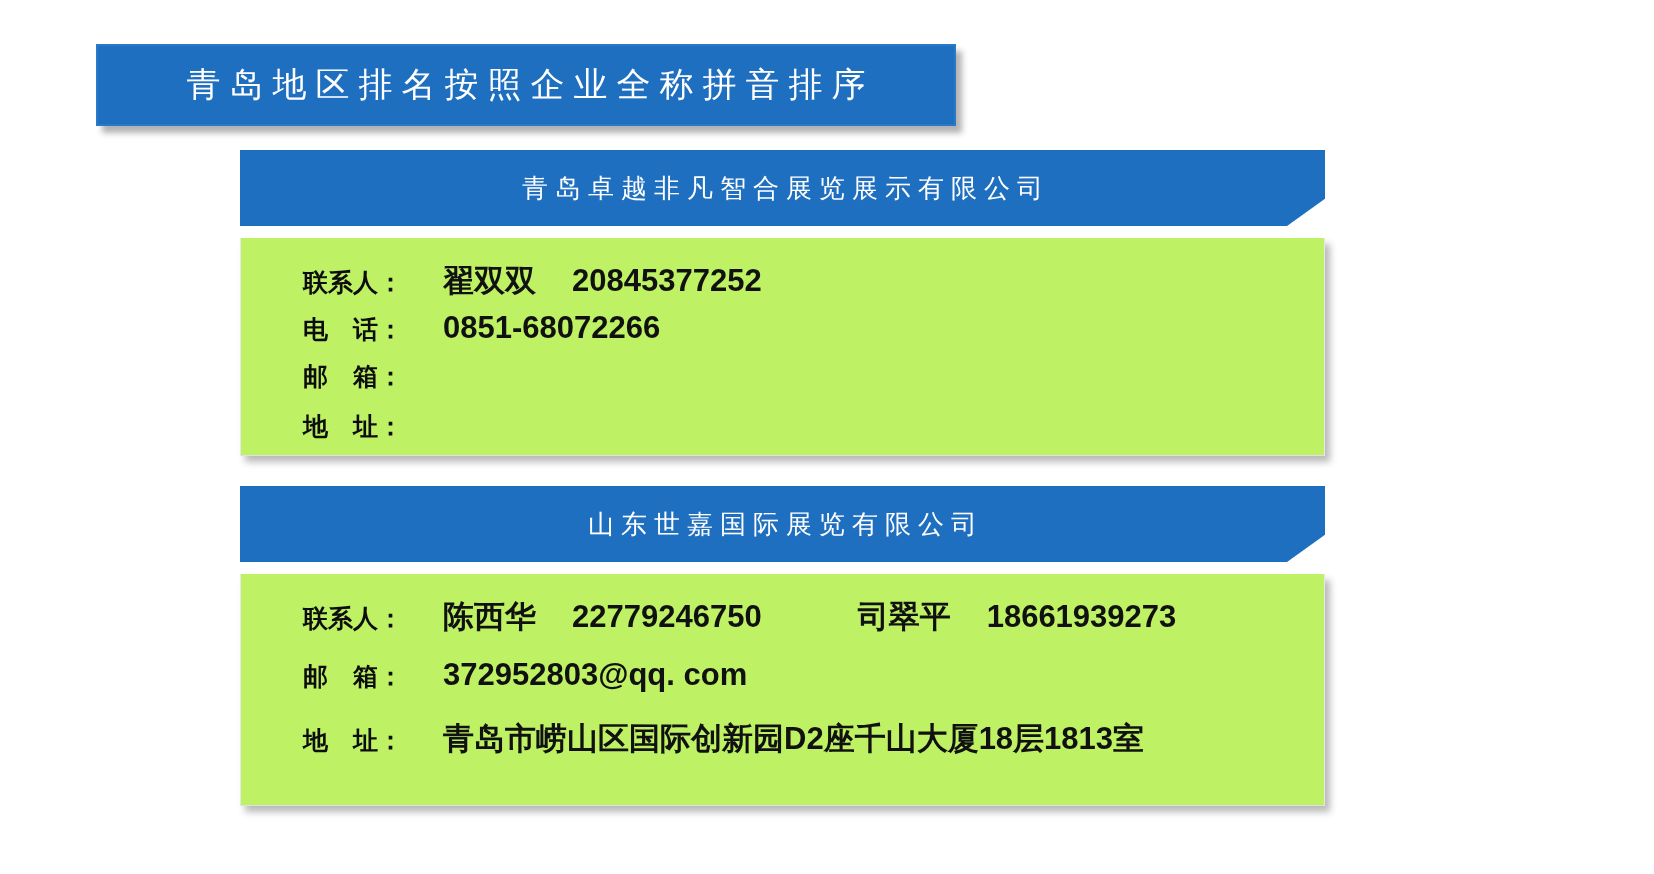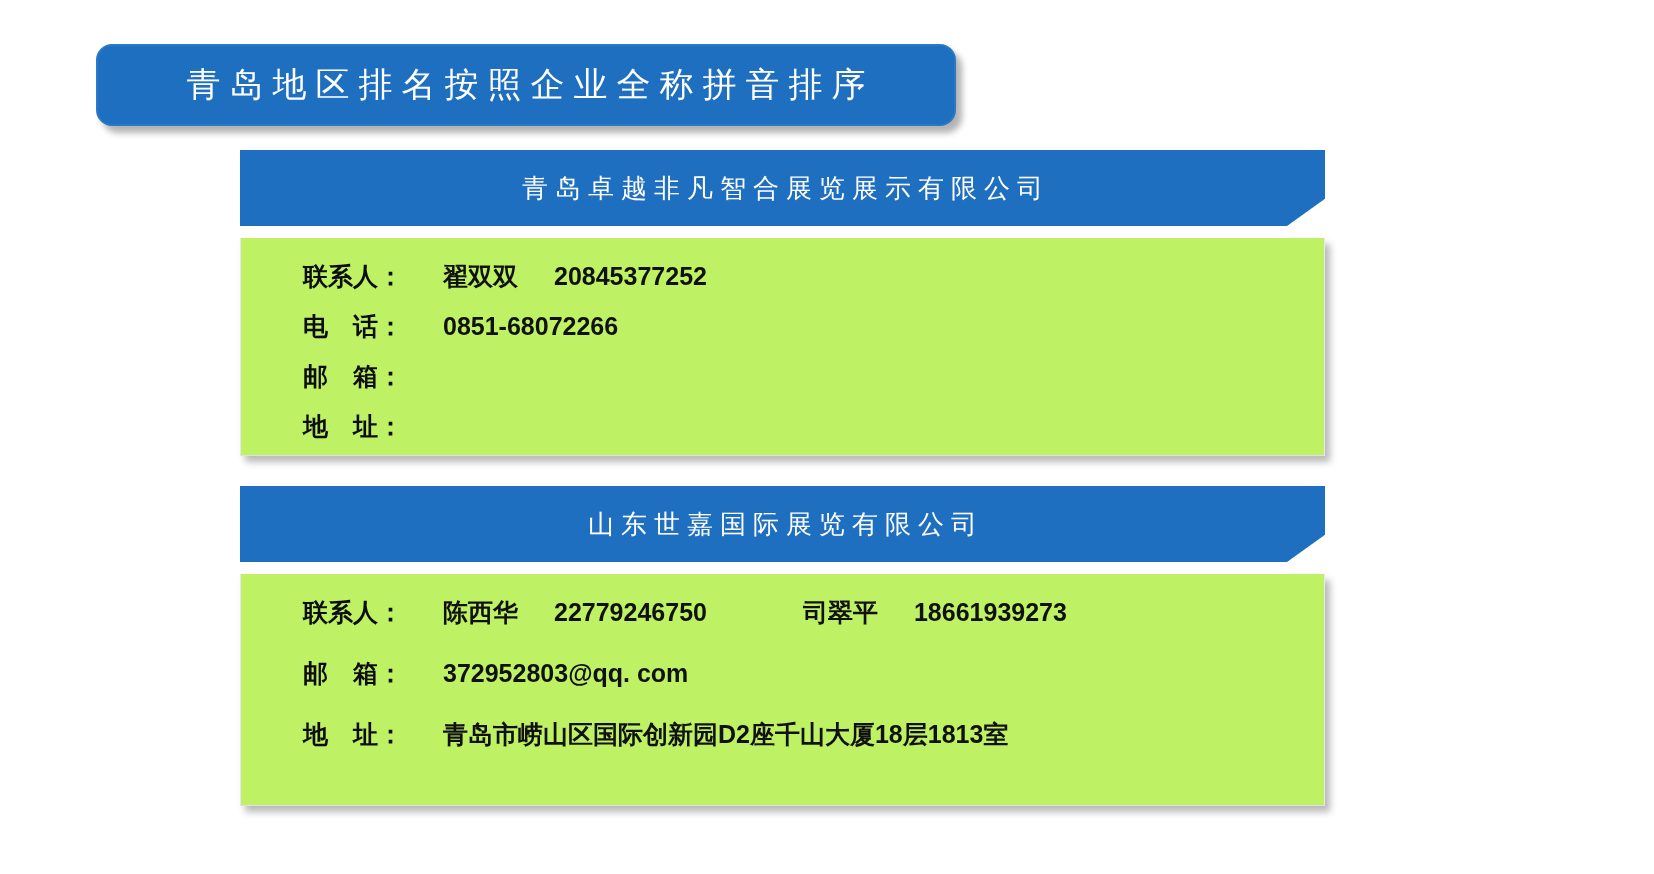--- a/index.html
+++ b/index.html
@@ -20,21 +20,21 @@
     position: absolute;
     left: 96px;
     top: 44px;
     width: 860px;
     height: 82px;
   }
   .banner {
     width: 100%;
     height: 100%;
     background: #1f6fc0;
-    border-radius: 16px;
+    border-radius: 0;
     box-shadow: 6px 7px 6px rgba(0,0,0,0.30);
     display: flex;
     align-items: center;
     justify-content: center;
     box-sizing: border-box;
     border: 2px solid #2a79c8;
   }
   .banner-text {
     color: #ffffff;
     font-size: 34px;
@@ -101,21 +101,21 @@
 
   .row-label {
     width: 140px;
     flex: 0 0 140px;
     font-size: 25px;
     color: #0d0d0d;
     font-weight: bold;
     letter-spacing: 0px;
   }
   .row-value {
-    font-size: 25px;
+    font-size: 31px;
     color: #111111;
     font-weight: bold;
   }
   .gap-sm { display: inline-block; width: 36px; }
   .gap-lg { display: inline-block; width: 96px; }
 </style>
 </head>
 <body>
 
 <div class="banner-wrap">

